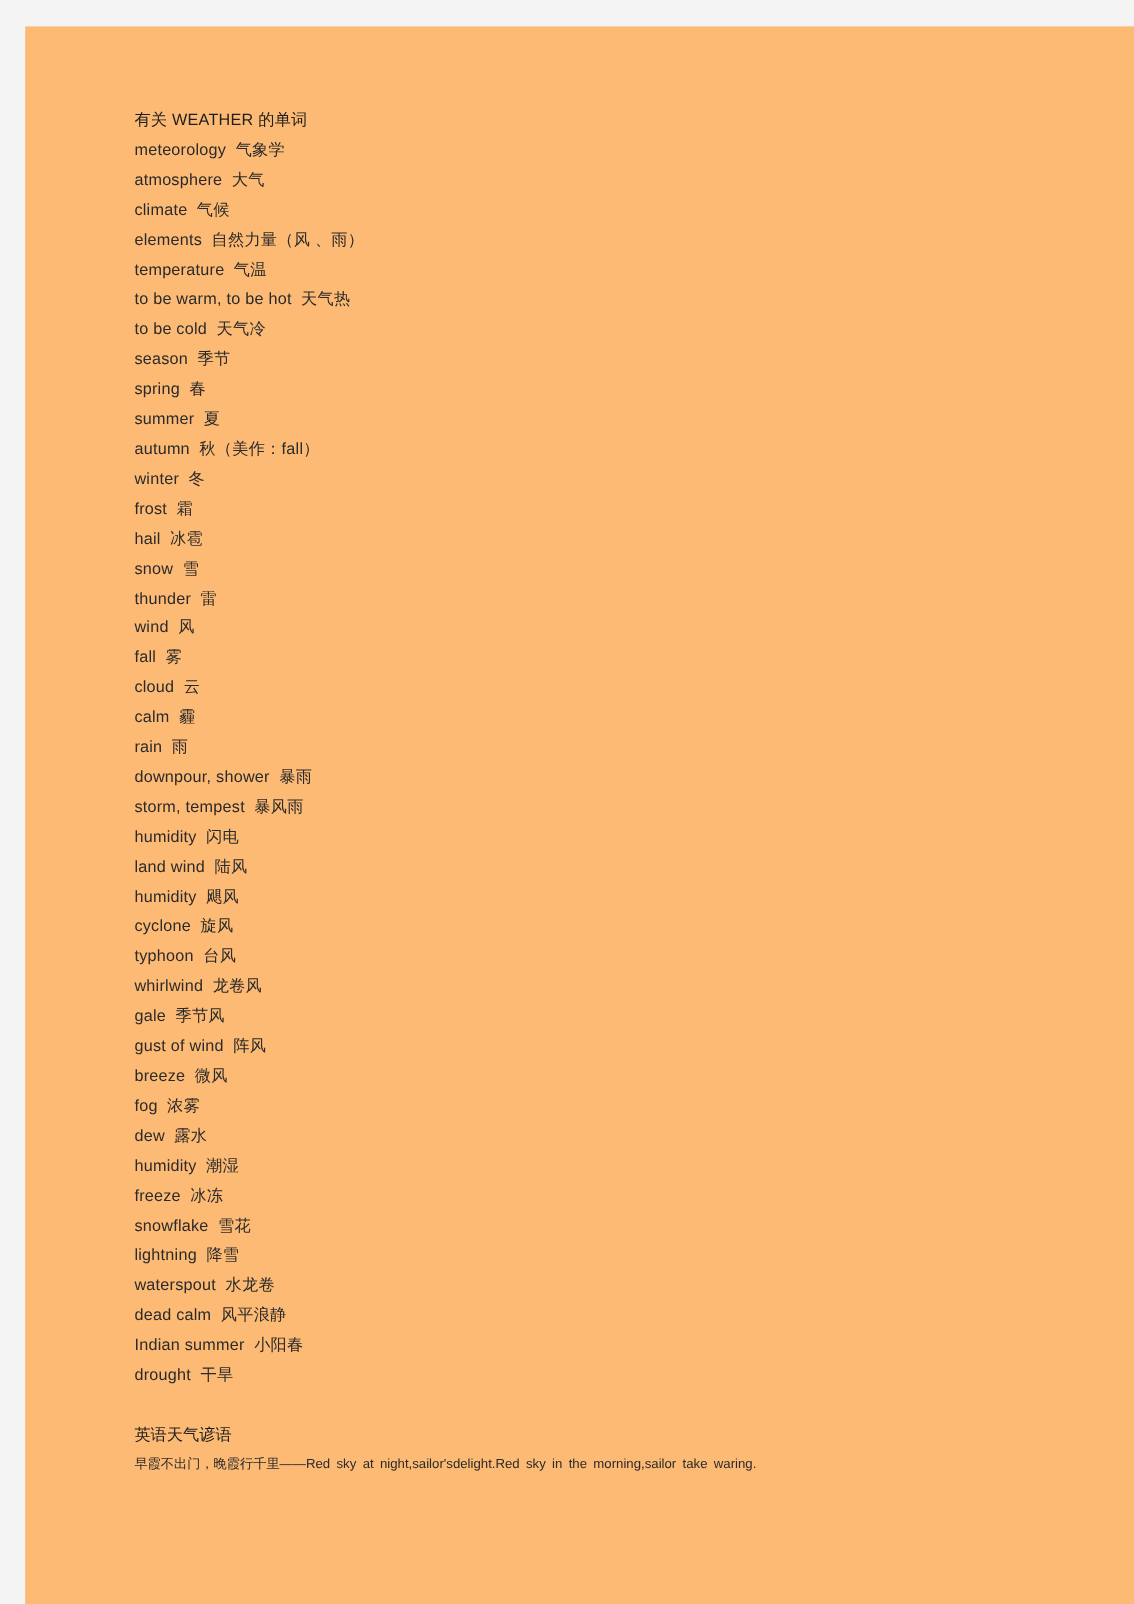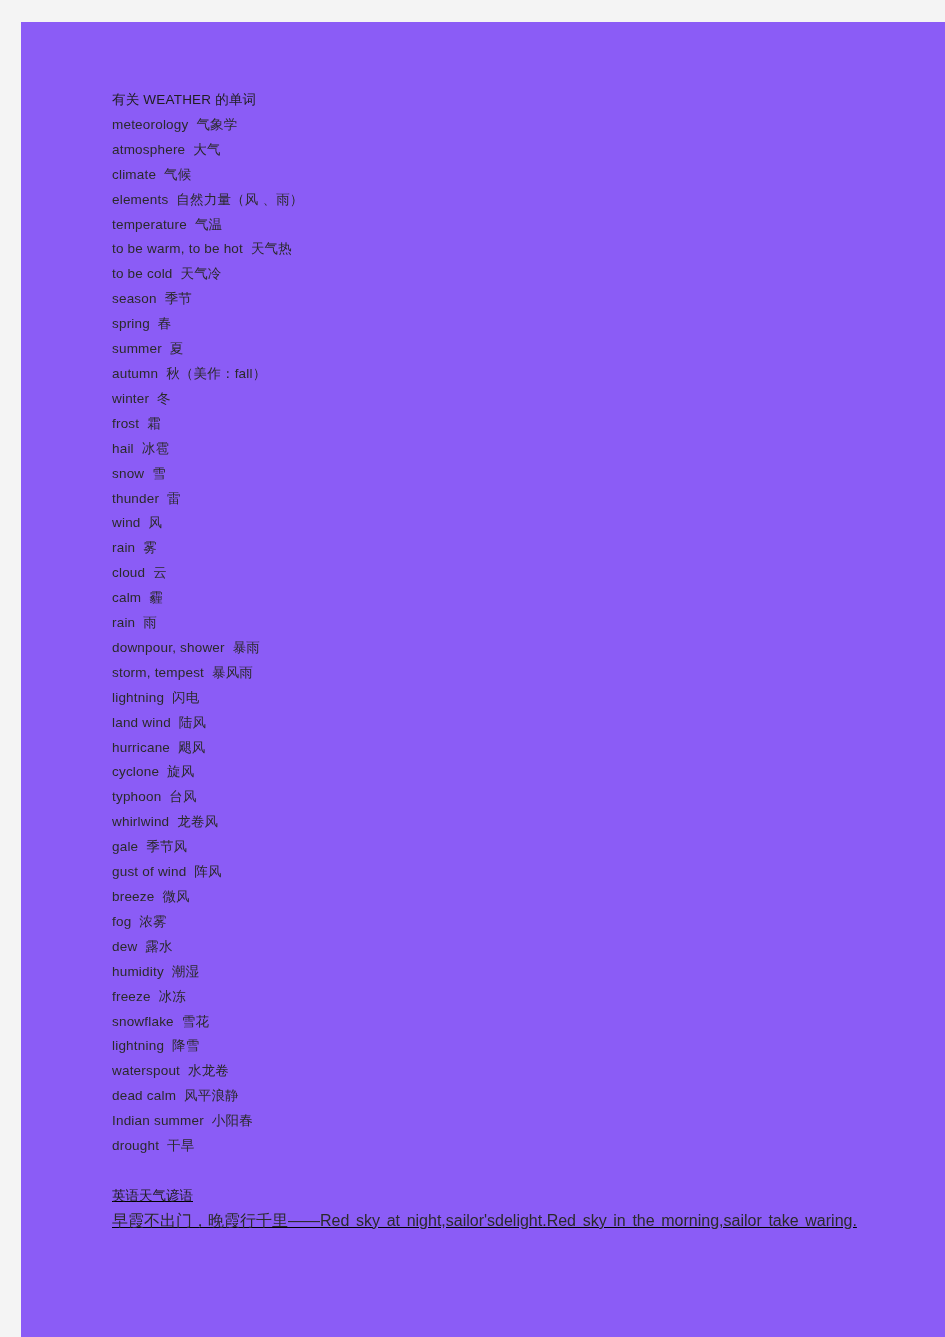--- a/index.html
+++ b/index.html
@@ -12,21 +12,21 @@
     background: #f4f4f4;
     font-family: "Liberation Sans", "DejaVu Sans", sans-serif;
     overflow: hidden;
   }
   #page {
     position: absolute;
     left: 21px;
     top: 22px;
     width: 924px;
     height: 1315px;
-    background: #8b5cf6;
+    background: #fdba74;
     box-sizing: border-box;
   }
   #content {
     position: absolute;
     left: 91px;
     top: 66px;
     width: 760px;
   }
   .doc-line {
     font-size: 13.5px;
@@ -37,24 +37,23 @@
     min-height: 24.9px;
   }
   .doc-line.heading {
     color: #1e1e1e;
   }
   .spacer-line {
     height: 24.9px;
   }
   .proverb-block {
     margin-top: 0px;
-    text-decoration: underline;
   }
   .proverb-line {
-    font-size: 16px;
+    font-size: 11px;
     line-height: 23px;
     color: #2a2a2a;
     white-space: pre-wrap;
     word-spacing: 2.2px;
   }
   .proverb-head {
     font-size: 13.5px;
     line-height: 24.9px;
     color: #1e1e1e;
     white-space: pre-wrap;
@@ -79,29 +78,29 @@
       <div class="doc-line">season  季节</div>
       <div class="doc-line">spring  春</div>
       <div class="doc-line">summer  夏</div>
       <div class="doc-line">autumn  秋（美作：fall）</div>
       <div class="doc-line">winter  冬</div>
       <div class="doc-line">frost  霜</div>
       <div class="doc-line">hail  冰雹</div>
       <div class="doc-line">snow  雪</div>
       <div class="doc-line">thunder  雷</div>
       <div class="doc-line">wind  风</div>
-      <div class="doc-line">rain  雾</div>
+      <div class="doc-line">fall  雾</div>
       <div class="doc-line">cloud  云</div>
       <div class="doc-line">calm  霾</div>
       <div class="doc-line">rain  雨</div>
       <div class="doc-line">downpour, shower  暴雨</div>
       <div class="doc-line">storm, tempest  暴风雨</div>
-      <div class="doc-line">lightning  闪电</div>
+      <div class="doc-line">humidity  闪电</div>
       <div class="doc-line">land wind  陆风</div>
-      <div class="doc-line">hurricane  飓风</div>
+      <div class="doc-line">humidity  飓风</div>
       <div class="doc-line">cyclone  旋风</div>
       <div class="doc-line">typhoon  台风</div>
       <div class="doc-line">whirlwind  龙卷风</div>
       <div class="doc-line">gale  季节风</div>
       <div class="doc-line">gust of wind  阵风</div>
       <div class="doc-line">breeze  微风</div>
       <div class="doc-line">fog  浓雾</div>
       <div class="doc-line">dew  露水</div>
       <div class="doc-line">humidity  潮湿</div>
       <div class="doc-line">freeze  冰冻</div>

